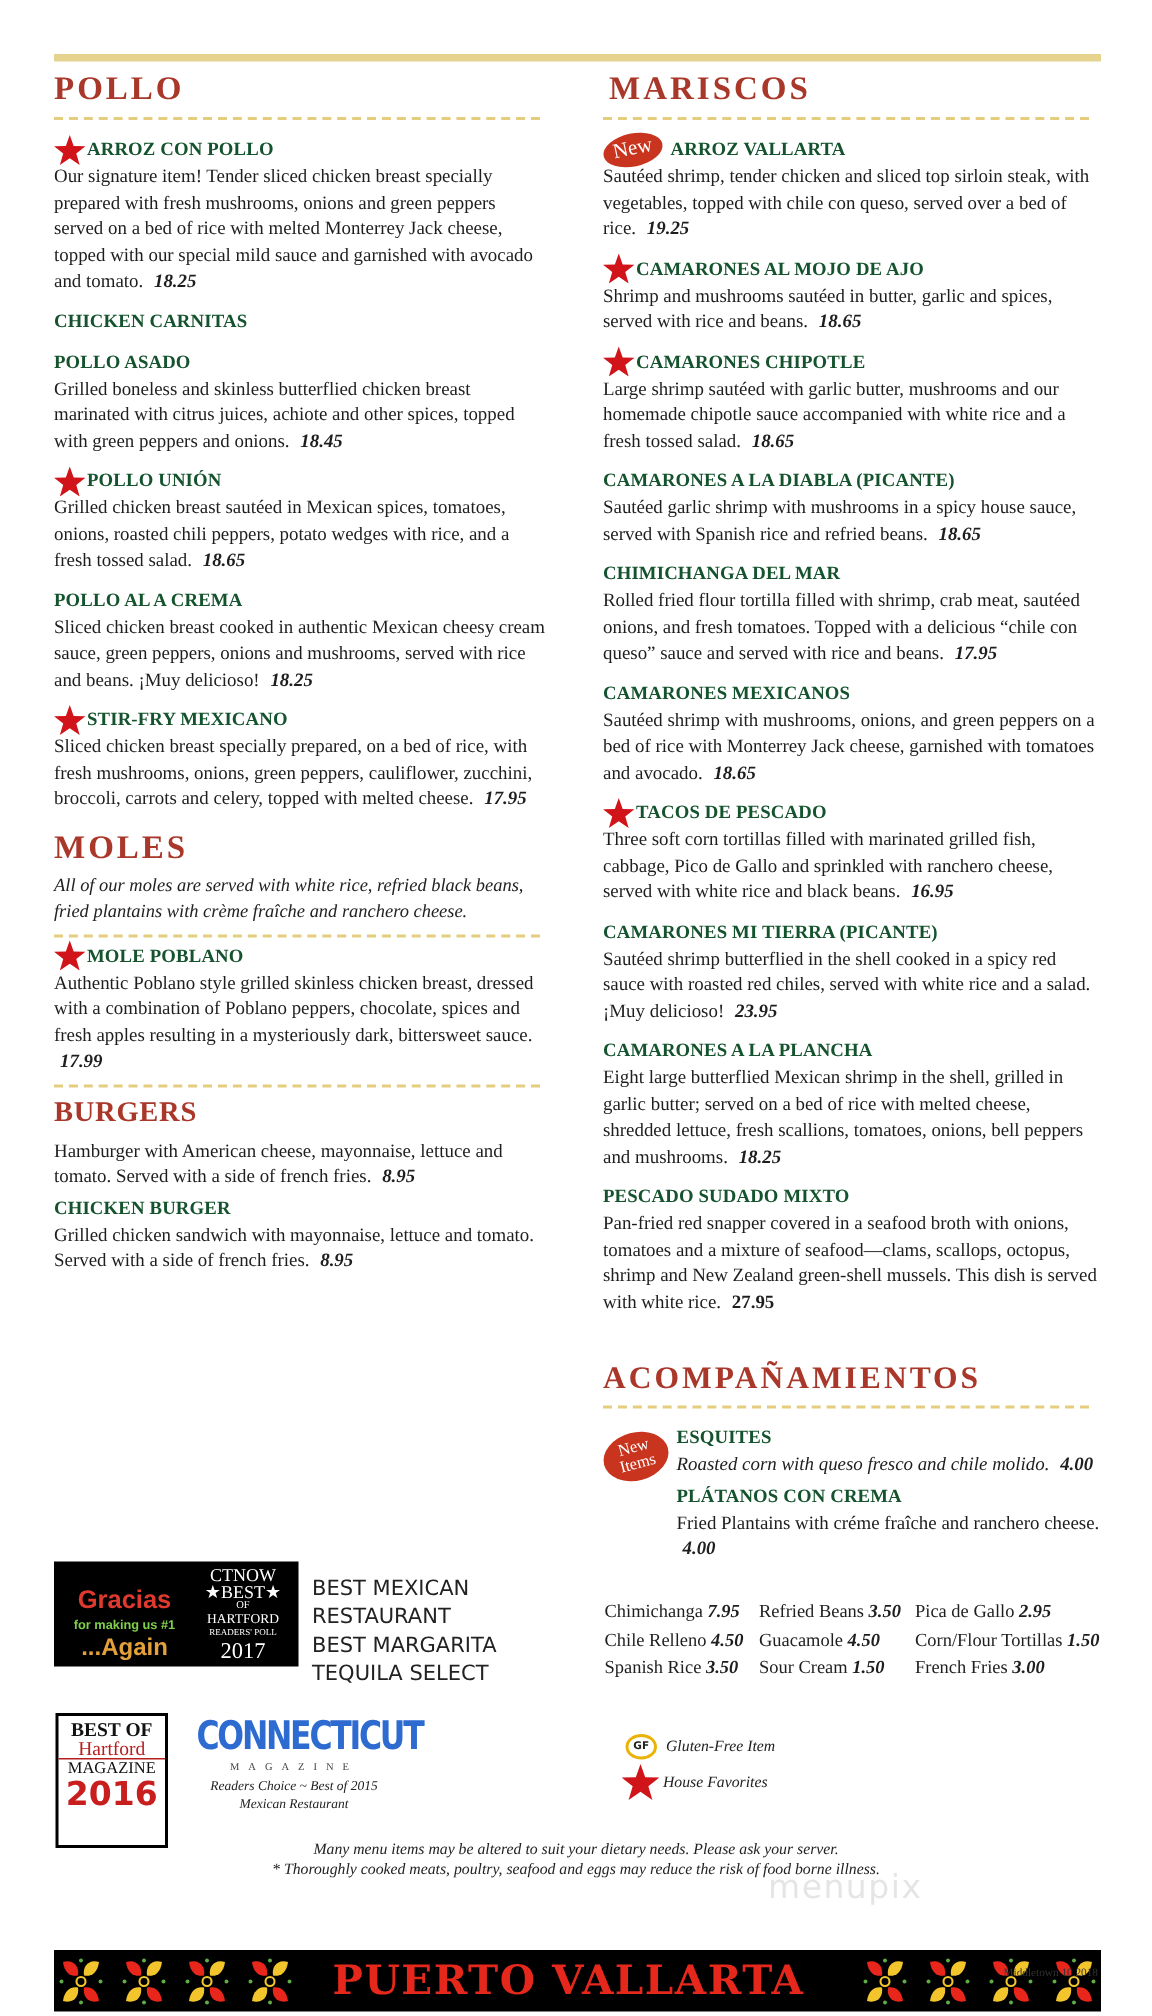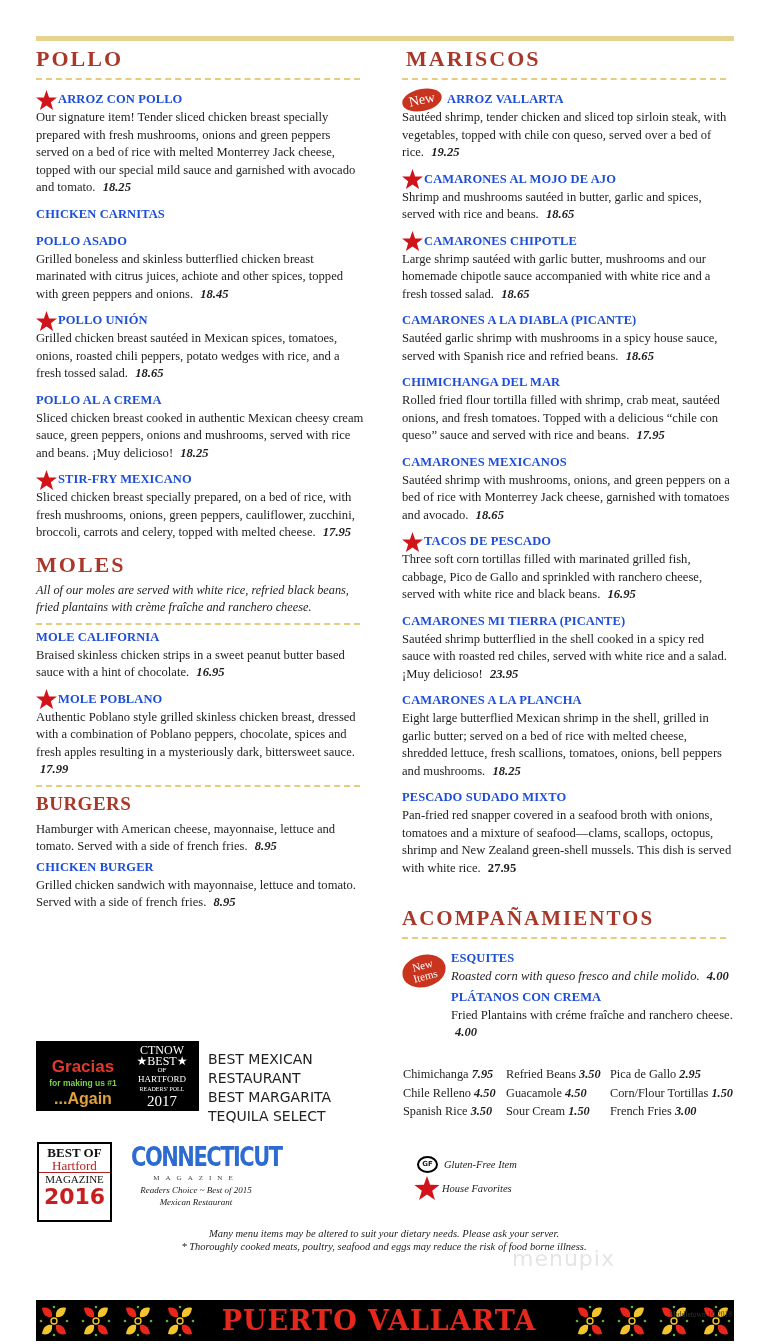--- a/index.html
+++ b/index.html
@@ -12,21 +12,21 @@
   .col-left { left: 36px; width: 330px; }
   .col-right { left: 402px; width: 332px; }
 
   .sec-title { font-family: "Liberation Serif", serif; font-weight: bold; color: #a9382a; font-size: 22px; letter-spacing: 2px; line-height: 30px; }
   .sec-title.small { font-size: 19px; letter-spacing: 0.5px; line-height: 26px; }
   .dash { border-top: 2px dashed #e4cd7e; height: 0; margin: 4px 0 10px 0; width: 324px; }
   .sec-note { font-family: "Liberation Serif", serif; font-style: italic; font-size: 12.3px; line-height: 17.5px; color: #222; }
 
   .item { margin-bottom: 8px; }
   .item-head { display: flex; align-items: center; height: 19px; }
-  .item-name { font-family: "Liberation Serif", serif; font-weight: bold; color: #1d4ed8; font-size: 12.5px; letter-spacing: 0.1px; }
+  .item-name { font-family: "Liberation Serif", serif; font-weight: bold; color: #14532d; font-size: 12.5px; letter-spacing: 0.1px; }
   .item-desc { font-family: "Liberation Serif", serif; font-size: 12.6px; line-height: 17.5px; color: #1e1e1e; }
   .price { font-weight: bold; font-style: italic; margin-left: 4px; }
   .price.plain { font-style: normal; }
 
   .star { display: inline-block; width: 21px; height: 20px; margin-right: 1px; }
   .star svg { width: 21px; height: 20px; display: block; }
 
   .new-badge { display: inline-flex; align-items: center; justify-content: center; width: 40px; height: 22px; border-radius: 50%; background: #c8341d; color: #fff; font-family: "Liberation Serif", serif; font-size: 14px; margin-right: 5px; transform: rotate(-12deg); }
   .new-items-badge { position: absolute; width: 44px; height: 32px; border-radius: 50%; background: #c8341d; color: #fff; font-family: "Liberation Serif", serif; font-size: 11px; line-height: 11px; text-align: center; display: flex; flex-direction: column; justify-content: center; transform: rotate(-15deg); }
 
@@ -38,40 +38,40 @@
   .ctnow-again { color: #e2a13a; font-size: 16px; line-height: 18px; }
   .ctnow-right { position: absolute; left: 92px; top: 4px; width: 68px; text-align: center; color: #fff; font-family: "Liberation Serif", serif; line-height: 11px; }
   .ctnow-right .l1 { font-size: 12px; }
   .ctnow-right .l2 { font-size: 12px; }
   .ctnow-right .l3 { font-size: 7px; line-height: 7px; }
   .ctnow-right .l4 { font-size: 9px; }
   .ctnow-right .l5 { font-size: 6px; line-height: 8px; }
   .ctnow-right .l6 { font-size: 15px; line-height: 17px; }
   .best-list { position: absolute; left: 172px; top: 9px; font-family: "DejaVu Sans", sans-serif; font-size: 14px; line-height: 19px; color: #222; }
 
-  .boh { position: absolute; left: 1px; top: 101px; width: 75px; height: 80px; border: 2px solid #000; background: #fff; text-align: center; font-family: "Liberation Serif", serif; line-height: 13px; padding-top: 2px; }
+  .boh { position: absolute; left: 1px; top: 101px; width: 75px; height: 90px; border: 2px solid #000; background: #fff; text-align: center; font-family: "Liberation Serif", serif; line-height: 13px; padding-top: 2px; }
   .boh .a { font-weight: bold; font-size: 13px; color: #111; }
   .boh .b { font-size: 13px; color: #b51e1e; }
   .boh .c { font-size: 11px; color: #111; border-top: 1px solid #b51e1e; }
   .boh .d { font-weight: bold; font-size: 22px; line-height: 22px; color: #c81e1e; font-family: "DejaVu Sans", sans-serif; }
 
   .ctmag { position: absolute; left: 95px; top: 104px; width: 130px; text-align: center; }
   .ctmag .t { font-family: "DejaVu Sans", sans-serif; font-weight: bold; font-size: 21px; color: #2d6bd1; letter-spacing: -1.5px; line-height: 24px; transform: scaleY(1.25); display: inline-block; }
   .ctmag .m { font-family: "Liberation Serif", serif; font-size: 7px; letter-spacing: 6px; color: #444; line-height: 12px; margin-top: 3px; }
   .ctmag .r { font-family: "Liberation Serif", serif; font-style: italic; font-size: 9px; line-height: 12px; color: #222; }
 
   .sides-grid { position: absolute; left: 403px; top: 1065px; font-family: "Liberation Serif", serif; font-size: 12.3px; line-height: 18.5px; color: #1e1e1e; }
   .sides-grid .c1 { position: absolute; left: 0; width: 110px; }
   .sides-grid .c2 { position: absolute; left: 103px; width: 110px; }
   .sides-grid .c3 { position: absolute; left: 207px; width: 140px; }
   .sides-grid b { font-style: italic; }
 
   .legend { position: absolute; left: 414px; top: 1152px; font-family: "Liberation Serif", serif; font-style: italic; font-size: 10.5px; color: #222; }
   .legend-row { display: flex; align-items: center; height: 24px; }
-  .gf { display: inline-flex; align-items: center; justify-content: center; width: 21px; height: 17px; border: 2px solid #000000; border-radius: 50%; font-family: "DejaVu Sans", sans-serif; font-weight: bold; font-style: normal; font-size: 7px; margin: 0 6px 0 3px; }
+  .gf { display: inline-flex; align-items: center; justify-content: center; width: 21px; height: 17px; border: 2px solid #eab308; border-radius: 50%; font-family: "DejaVu Sans", sans-serif; font-weight: bold; font-style: normal; font-size: 7px; margin: 0 6px 0 3px; }
 
   .footnote { position: absolute; left: 0; width: 768px; top: 1227px; text-align: center; font-family: "Liberation Serif", serif; font-style: italic; font-size: 10.5px; line-height: 13px; color: #222; }
 
   .banner { position: absolute; left: 36px; top: 1300px; width: 698px; height: 41px; background: #000; display: flex; align-items: center; }
   .tile { width: 30px; height: 32px; margin-left: 3px; position: relative; }
   .banner-title { flex: 1; text-align: center; color: #e6281c; font-family: "DejaVu Serif", serif; font-weight: bold; font-size: 27px; letter-spacing: 1px; }
   .footer-note { position: absolute; right: 36px; top: 1310px; font-family: "Liberation Serif", serif; font-size: 7.5px; color: #333; }
   .watermark { position: absolute; left: 512px; top: 1246px; font-family: "DejaVu Sans", sans-serif; font-size: 22px; color: rgba(180,180,180,0.35); letter-spacing: 1px; }
 </style>
 </head>
@@ -138,26 +138,20 @@
       </div>
   </section>
 
   <section style="margin-top:6px;">
     <div class="sec-title">MOLES</div>
     <div class="sec-note" style="margin-top:2px;">All of our moles are served with white rice, refried black beans, fried plantains with crème fraîche and ranchero cheese.</div>
     <div class="dash" style="margin-top:6px;margin-bottom:3px;"></div>
     <div id="moles-items">
         <div class="item" style="margin-bottom: 8px;">
           <div class="item-head">
-            <span class="item-name">MOLE CALIFORNIA</span>
-          </div>
-          <div class="item-desc"><span>Braised skinless chicken strips in a sweet peanut butter based sauce with a hint of chocolate.</span> <span class="price">16.95</span></div>
-        </div>
-        <div class="item" style="margin-bottom: 8px;">
-          <div class="item-head">
             <span class="star">
               <svg viewBox="0 0 24 23">
                 <polygon points="12,0 15,8.5 24,8.7 17,14.2 19.6,23 12,17.8 4.4,23 7,14.2 0,8.7 9,8.5" fill="#d0141a"></polygon>
               </svg>
             </span>
             <span class="item-name">MOLE POBLANO</span>
           </div>
           <div class="item-desc"><span>Authentic Poblano style grilled skinless chicken breast, dressed with a combination of Poblano peppers, chocolate, spices and fresh apples resulting in a mysteriously dark, bittersweet sauce.</span> <span class="price">17.99</span></div>
         </div>
       </div>

